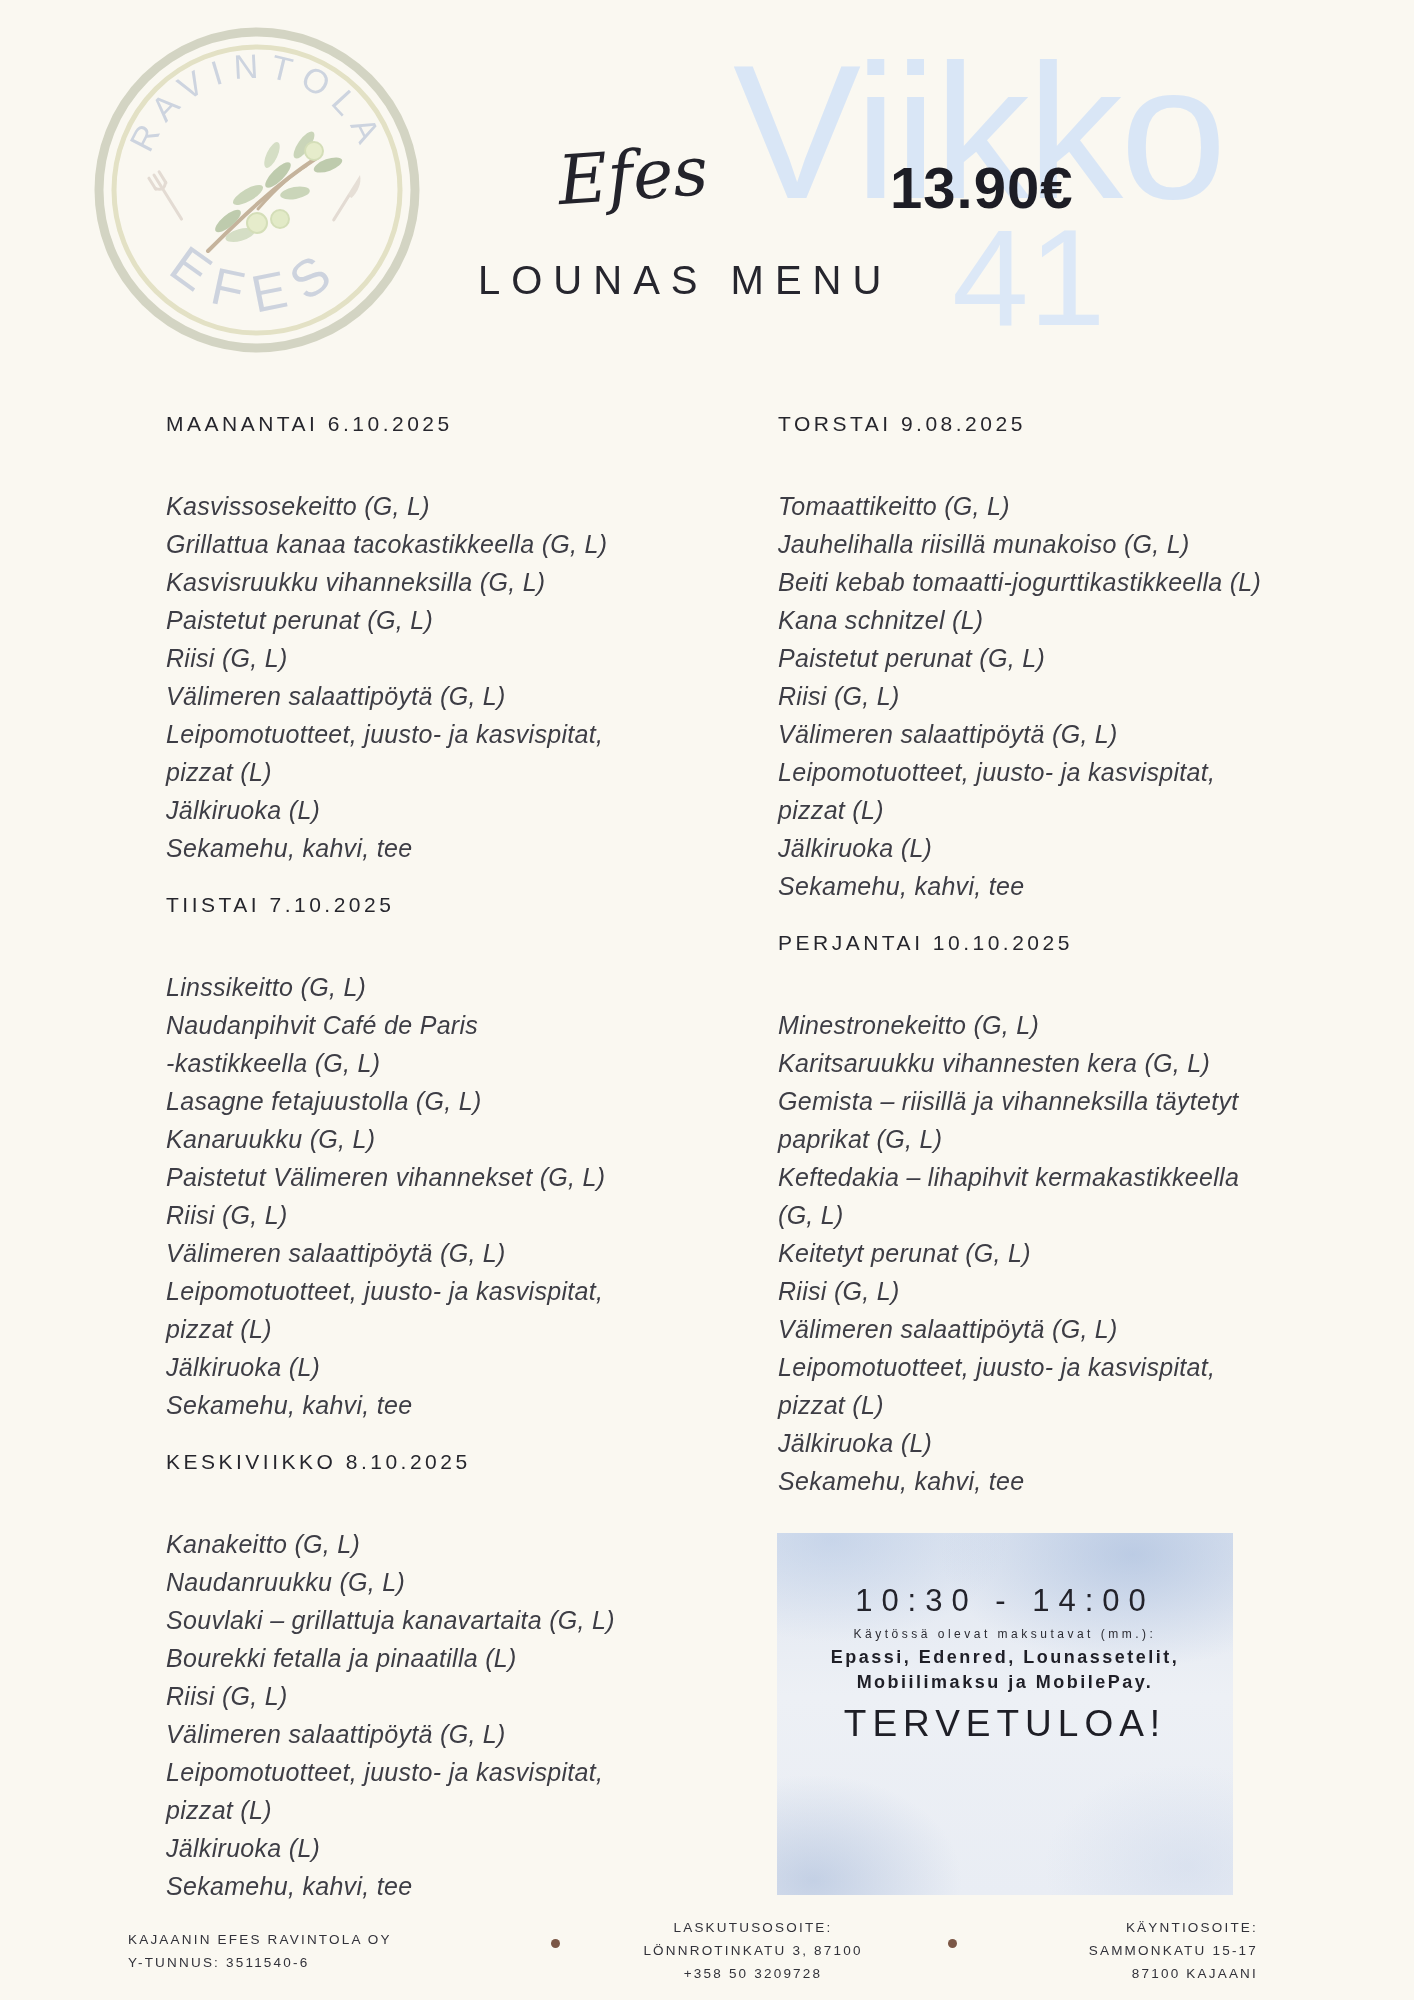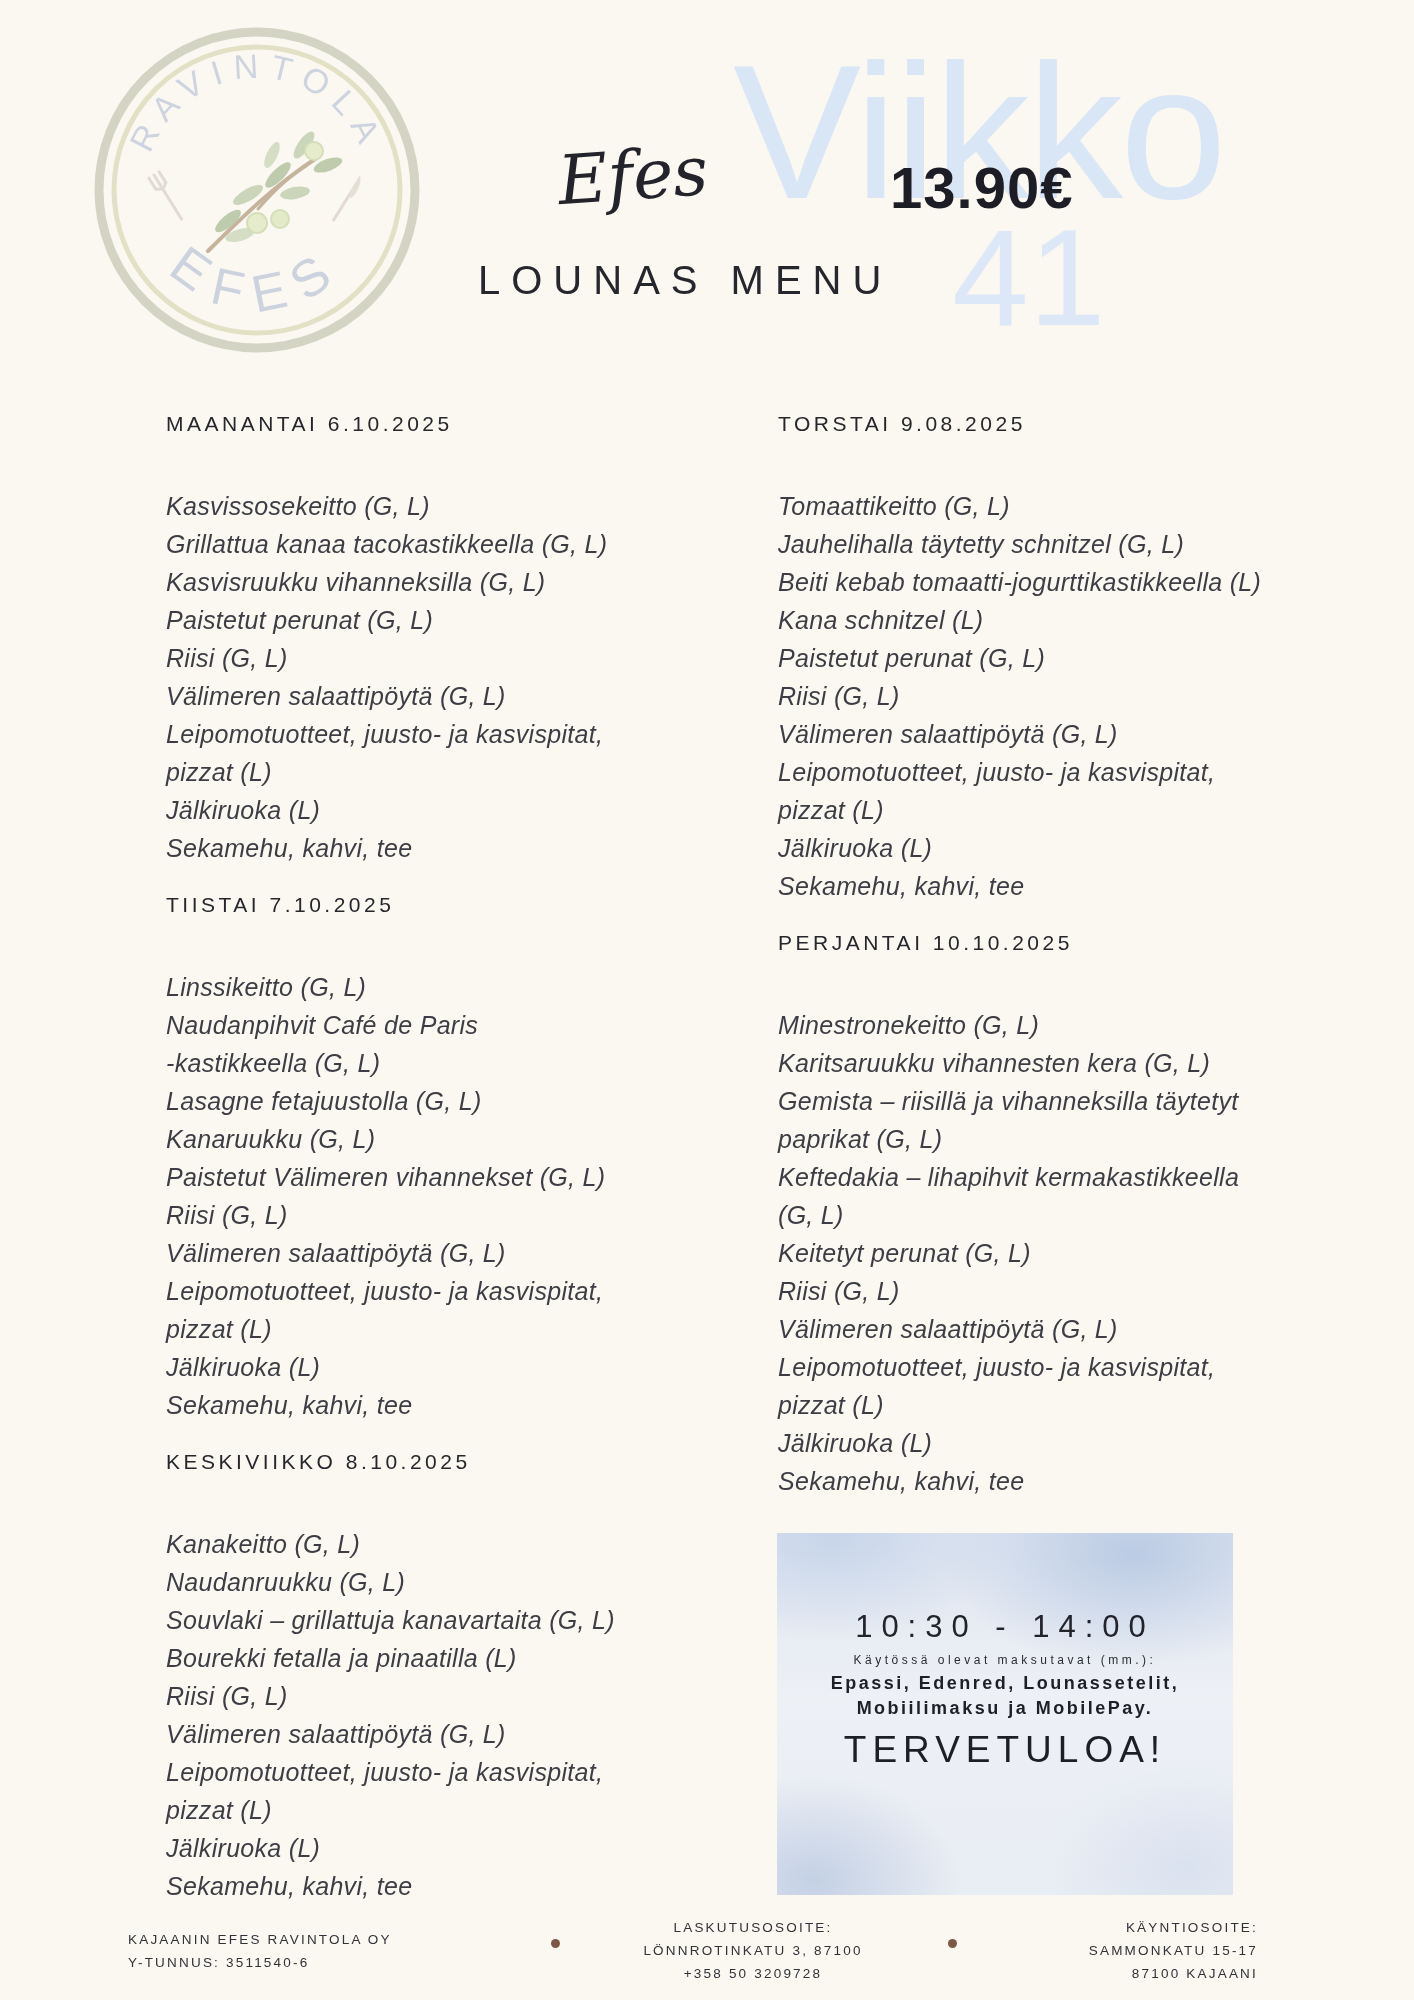--- a/index.html
+++ b/index.html
@@ -54,21 +54,21 @@
   .info-box {
     position:absolute; left:777px; top:1533px; width:456px; height:362px; z-index:2;
     background:
       radial-gradient(60% 45% at 78% 6%,  rgba(163,185,219,.60), rgba(163,185,219,0) 70%),
       radial-gradient(55% 40% at 12% 2%,  rgba(176,196,226,.50), rgba(176,196,226,0) 70%),
       radial-gradient(50% 45% at 8% 96%,  rgba(150,173,210,.45), rgba(150,173,210,0) 65%),
       radial-gradient(45% 40% at 90% 92%, rgba(190,205,230,.35), rgba(190,205,230,0) 70%),
       linear-gradient(180deg,#dfe6f1 0%, #edf0f5 45%, #e9edf4 100%);
     text-align:center;
   }
-  .info-inner { padding-top:76px; }
+  .info-inner { padding-top:50px; }
   .hours   { font-size:31px; letter-spacing:9px; font-weight:500; color:#23232b; margin-bottom:8px; }
   .pay-intro { font-size:12px; letter-spacing:3.5px; color:#2c2c33; margin-bottom:4px; }
   .pay-bold  { font-size:18px; font-weight:bold; letter-spacing:2.5px; line-height:25px; color:#1f1f27; }
   .kids-note { font-size:15.5px; font-style:italic; letter-spacing:2.5px; line-height:24px;
                color:#2c2c33; margin-top:2px; white-space:pre-line; }
   .welcome   { font-size:37px; letter-spacing:6px; color:#1e1e26; margin-top:8px; font-weight:400;text-align:center; }
 
   
   .footer-block { position:absolute; z-index:2; font-size:13.5px; letter-spacing:2.2px;
                   line-height:23px; color:#32323a; font-weight:500; }
@@ -184,21 +184,21 @@
           <div class="menu-item">Jälkiruoka (L)</div>
           <div class="menu-item">Sekamehu, kahvi, tee</div>
         </div>
       </section>
     </div>
   <div class="column col-1">
       <section class="day-section">
         <h2 class="day-title">TORSTAI 9.08.2025</h2>
         <div class="day-items">
           <div class="menu-item">Tomaattikeitto (G, L)</div>
-          <div class="menu-item">Jauhelihalla täytetty schnitzel (G, L)</div>
+          <div class="menu-item">Jauhelihalla riisillä munakoiso (G, L)</div>
           <div class="menu-item">Beiti kebab tomaatti-jogurttikastikkeella (L)</div>
           <div class="menu-item">Kana schnitzel (L)</div>
           <div class="menu-item">Paistetut perunat (G, L)</div>
           <div class="menu-item">Riisi (G, L)</div>
           <div class="menu-item">Välimeren salaattipöytä (G, L)</div>
           <div class="menu-item">Leipomotuotteet, juusto- ja kasvispitat,
 pizzat (L)</div>
           <div class="menu-item">Jälkiruoka (L)</div>
           <div class="menu-item">Sekamehu, kahvi, tee</div>
         </div>

